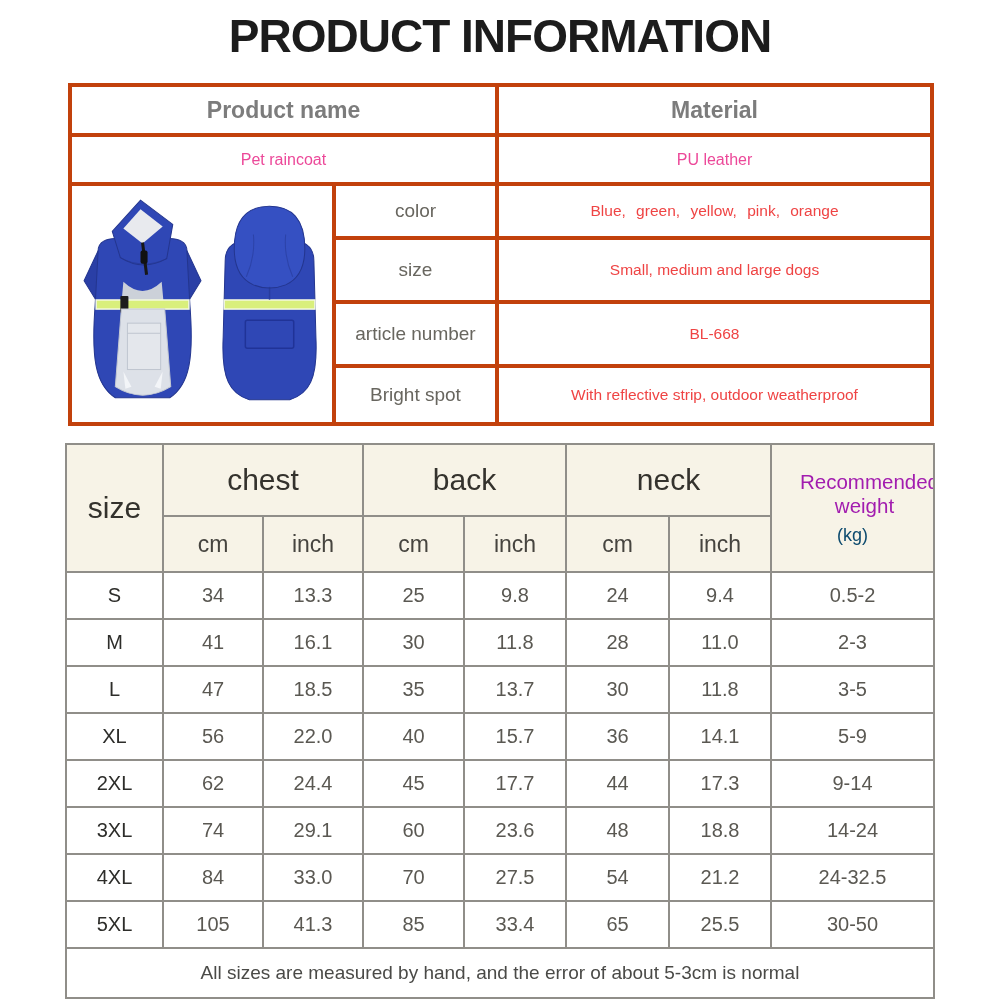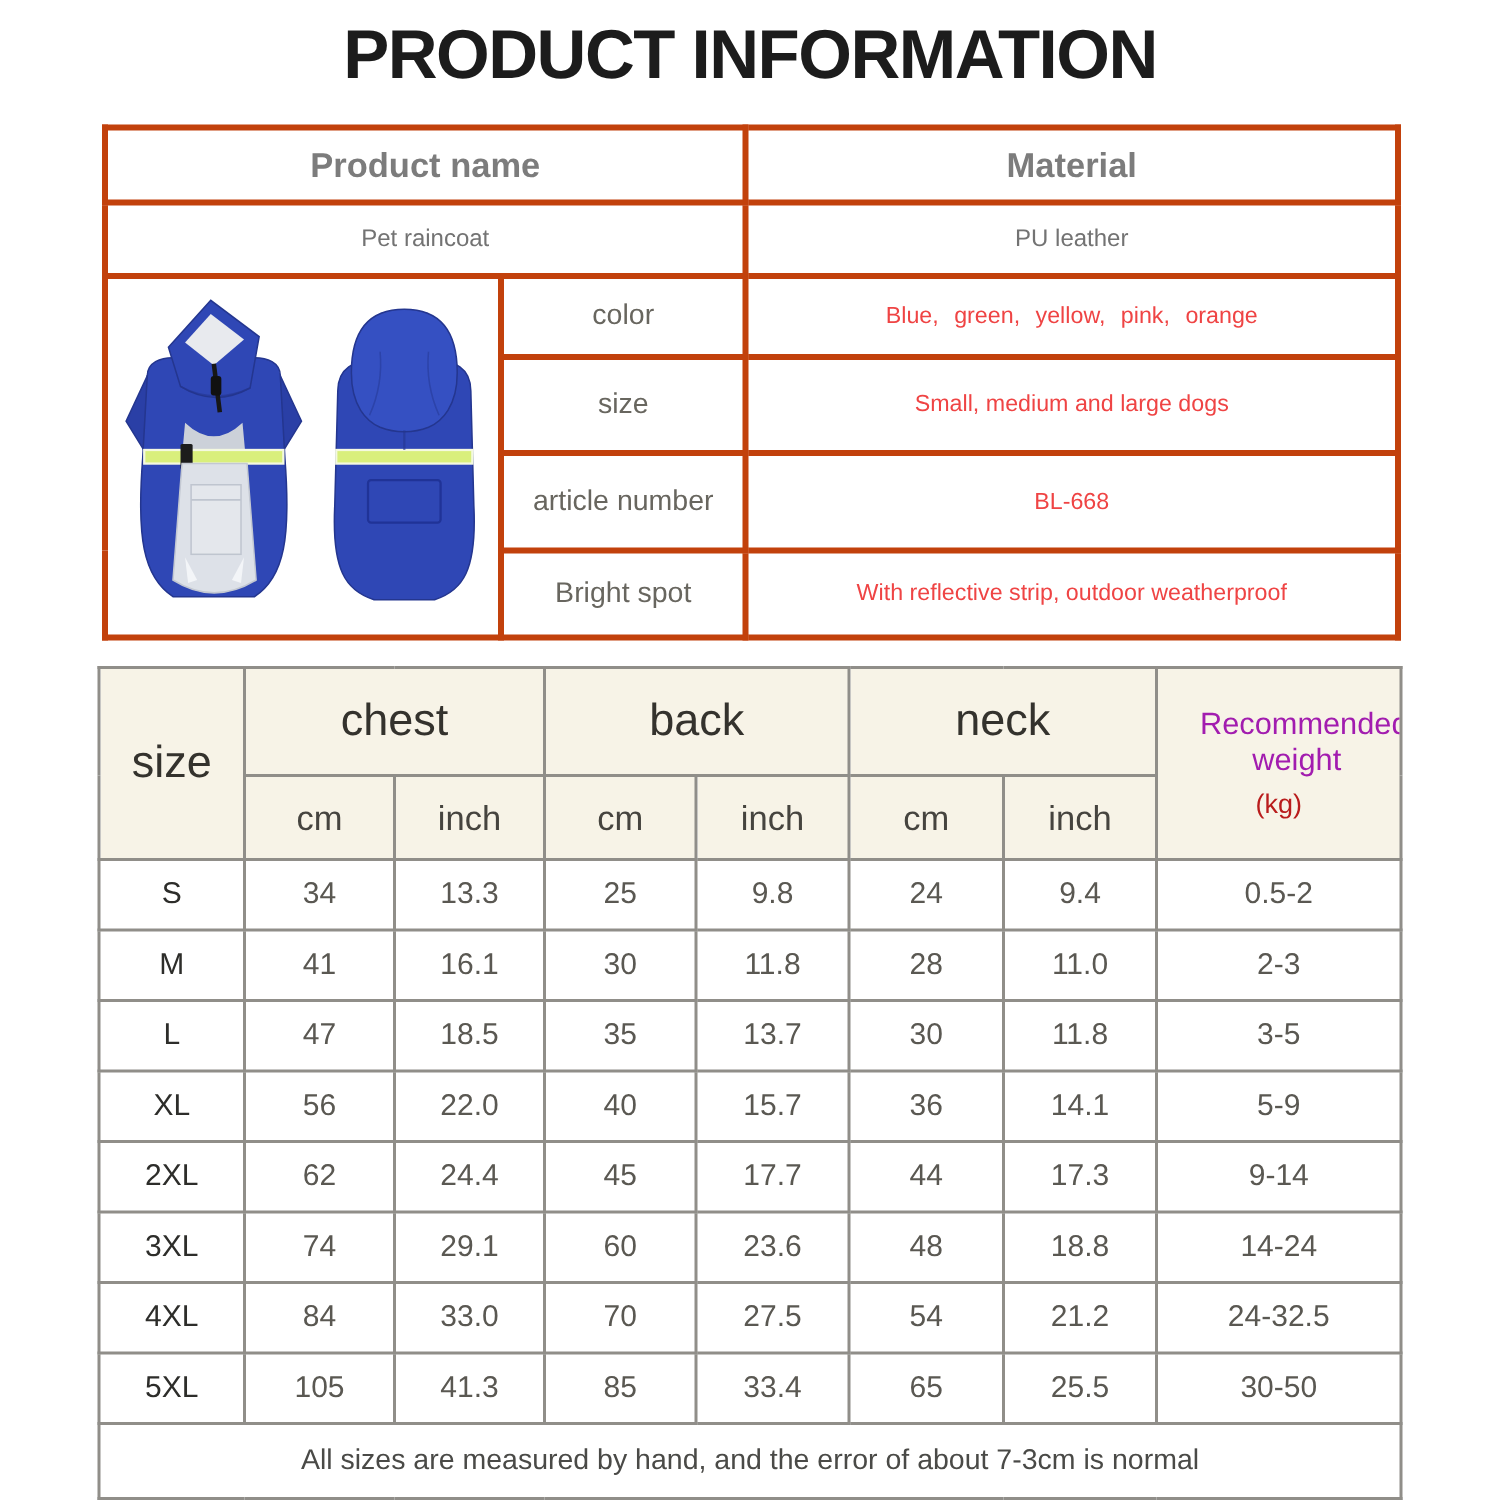--- a/index.html
+++ b/index.html
@@ -15,39 +15,39 @@
   }
   table{border-collapse:collapse;table-layout:fixed;}
 
   
   #info-table{margin:21px 0 0 68px;width:862px;}
   #info-table td{
     border:4px solid #c2410c;text-align:center;vertical-align:middle;padding:0;
     overflow:hidden;
   }
   .info-head{font-size:23px;font-weight:700;color:#7c7c7c;height:46px;}
-  .info-sub{font-size:16px;color:#737373;height:45px;}
+  .info-sub{font-size:16px;color:#ec4899;height:45px;}
   .info-label{font-size:19px;color:#68665f;}
   .info-value{font-size:15.5px;color:#ef4444;}
   .wide-words{word-spacing:6px;}
   .r-color{height:52px;} .r-size{height:62px;} .r-article{height:62px;} .r-bright{height:56px;}
   .img-cell{background:#ffffff;}
 
   
   #size-table{margin:17px 0 0 65px;width:868px;}
   #size-table th,#size-table td{
     border:2px solid #908e89;text-align:center;vertical-align:middle;padding:0;
     font-weight:400;overflow:hidden;
   }
   #size-table th{background:#f7f3e7;}
   .hrow1{height:72px;} .hrow2{height:56px;} .drow{height:47px;}
   .sz-main{font-size:30px;color:#34322d;}
   .sz-unit{font-size:23px;color:#46443f;}
   .sz-weight-label{font-size:20.5px;color:#a21caf;line-height:1.18;padding:0 4px;margin-left:24px;}
-  .sz-weight-unit{font-size:18px;color:#b91c1c;margin-top:7px;}
+  .sz-weight-unit{font-size:18px;color:#0c4a6e;margin-top:7px;}
   .sz-label{font-size:20px;color:#2d2d2a;}
   .sz-num{font-size:20px;color:#5a5852;}
   .sz-footer{font-size:19px;color:#4a4a47;height:48px;background:#ffffff;}
 </style>
 </head>
 <body>
 
 <h1 class="title">PRODUCT INFORMATION</h1>
 
 <table id="info-table">
@@ -232,16 +232,16 @@
     <td class="sz-label">5XL</td>
     <td class="sz-num">105</td>
     <td class="sz-num">41.3</td>
     <td class="sz-num">85</td>
     <td class="sz-num">33.4</td>
     <td class="sz-num">65</td>
     <td class="sz-num">25.5</td>
     <td class="sz-num">30-50</td>
   </tr>
   <tr>
-    <td colspan="8" class="sz-footer">All sizes are measured by hand, and the error of about 7-3cm is normal</td>
+    <td colspan="8" class="sz-footer">All sizes are measured by hand, and the error of about 5-3cm is normal</td>
   </tr>
 </tbody>
   </table>
 
 </body></html>

